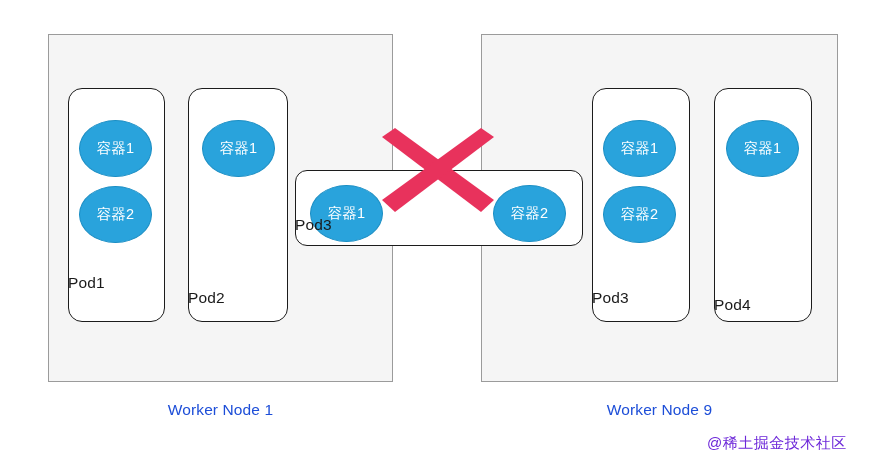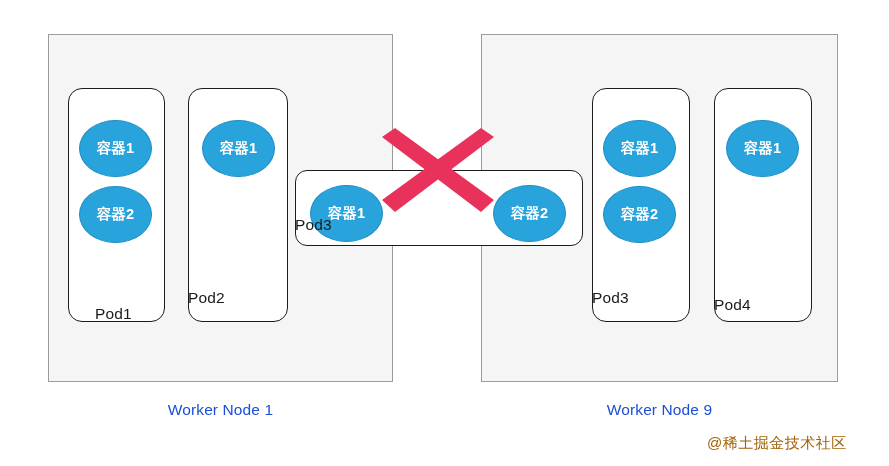--- a/index.html
+++ b/index.html
@@ -53,21 +53,21 @@
   #pod-3 { left: 592px; top: 88px;  width: 98px;  height: 234px; }
   #pod-4 { left: 714px; top: 88px;  width: 98px;  height: 234px; }
 
   .pod-label {
     position: absolute;
     font-size: 15.5px;
     color: #1a1a1a;
     white-space: nowrap;
     letter-spacing: 0.1px;
   }
-  #pod-label-1 { left: 68px;  top: 305px; width: 97px; padding-left: 27px; }
+  #pod-label-1 { left: 68px;  top: 274px; width: 97px; }
   #pod-label-2 { left: 188px; top: 289px; width: 82px; }
   #pod-label-mid { left: 295px; top: 216px; width: 288px; }
   #pod-label-3 { left: 592px; top: 289px; width: 98px; }
   #pod-label-4 { left: 714px; top: 296px; width: 98px; }
 
   
   .container-ellipse {
     position: absolute;
     width: 73px;
     height: 57px;
@@ -78,21 +78,20 @@
     display: flex;
     align-items: center;
     justify-content: center;
   }
   .container-ellipse .ctext {
     color: #ffffff;
     font-size: 14.5px;
     line-height: 1;
     white-space: nowrap;
     letter-spacing: 0.2px;
-    font-weight: bold;
   }
   
   #cnt-p1-c1 { left: 79px;  top: 120px; }
   #cnt-p1-c2 { left: 79px;  top: 186px; }
   
   #cnt-p2-c1 { left: 202px; top: 120px; }
   
   #cnt-pm-c1 { left: 310px; top: 185px; }
   #cnt-pm-c2 { left: 493px; top: 185px; }
   
@@ -111,21 +110,21 @@
     z-index: 9;
   }
   #cross-mark svg { display: block; width: 100%; height: 100%; }
 
   
   #watermark {
     position: absolute;
     left: 707px;
     top: 434px;
     font-size: 15px;
-    color: #a16207;
+    color: #6d28d9;
     white-space: nowrap;
     letter-spacing: 0.5px;
   }
 </style>
 </head>
 <body>
 
 <div id="canvas">
 
   <div id="node-box-1" class="node-box"></div>

